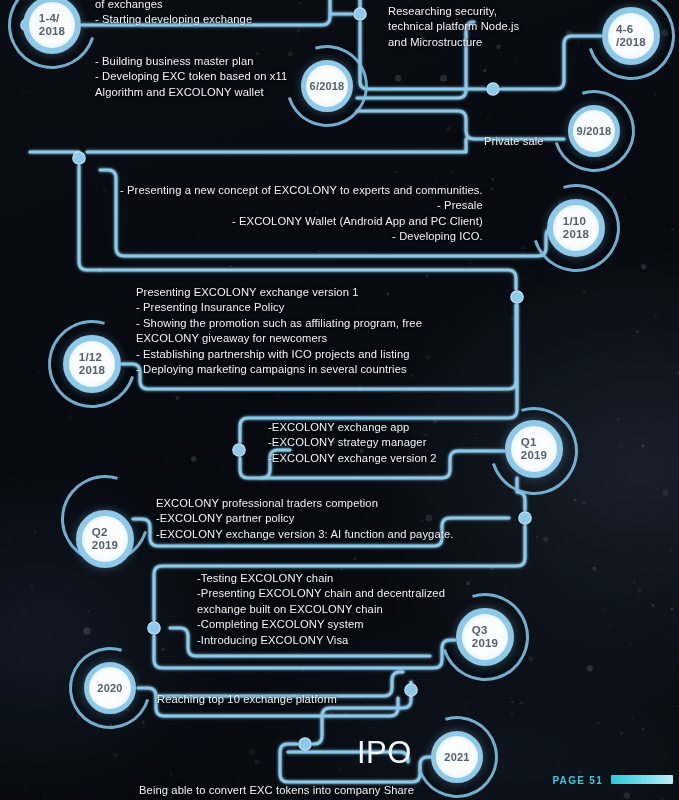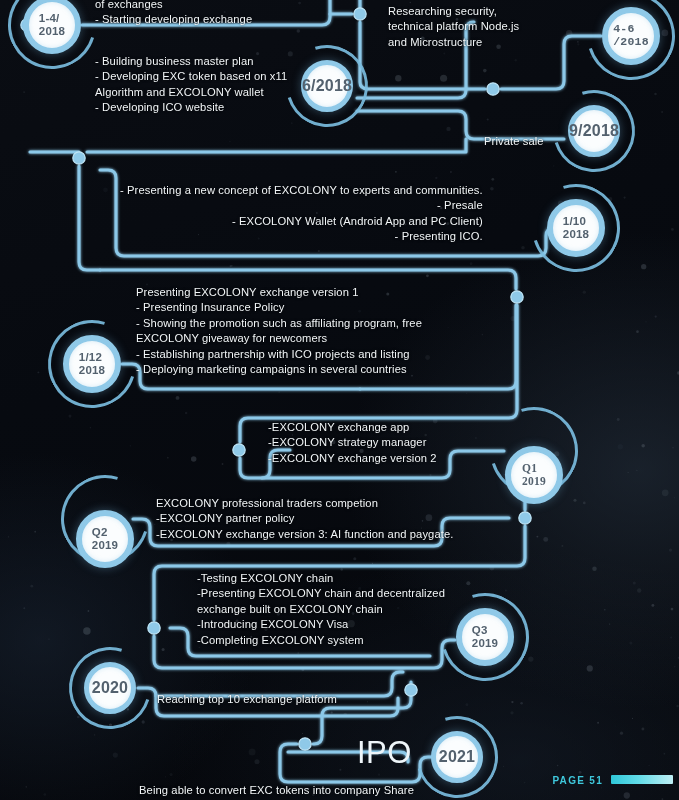--- a/index.html
+++ b/index.html
@@ -42,21 +42,21 @@
   }
   .node span{
     color:#53616e;
     font-size:11.5px;
     line-height:12.6px;
     font-weight:600;
     letter-spacing:0.2px;
     white-space:pre-line;
   }
   .node.sm{width:52px;height:52px;border-width:5.5px;}
-  .node.sm span{font-size:16px;line-height:12px;}
+  .node.sm span{font-size:11px;line-height:12px;}
   .arc{position:absolute;border-radius:50%;border:3px solid transparent;box-sizing:border-box;pointer-events:none;}
   #ipo{
     position:absolute;
     color:#eef5f9;
     font-size:31px;
     letter-spacing:0.5px;
     font-weight:400;
   }
   #pagebar{
     position:absolute;
@@ -385,21 +385,21 @@
       </g>
   </svg>
 
   <div id="nodes">
       <div class="arc" style="height: 88px; width: 88px; left: 8px; top: -19px; border-color: rgb(124, 191, 226) transparent rgb(124, 191, 226) rgb(124, 191, 226); transform: rotate(-28deg); opacity: 0.9;"></div>
       <div class="node" style="left: 23px; top: -4px;">
         <span>1-4/
 2018</span>
       </div>
       <div class="arc" style="height: 88px; width: 88px; left: 587px; top: -8px; border-color: rgb(124, 191, 226) rgb(124, 191, 226) rgb(124, 191, 226) transparent; transform: rotate(28deg); opacity: 0.9;"></div>
-      <div class="node" style="left: 602px; top: 7px; font-family: Liberation Mono, monospace;">
+      <div class="node" style="left: 602px; top: 7px;">
         <span>4-6
 /2018</span>
       </div>
       <div class="arc" style="height: 82px; width: 82px; left: 286px; top: 45px; border-color: rgb(124, 191, 226) rgb(124, 191, 226) rgb(124, 191, 226) transparent; transform: rotate(28deg); opacity: 0.9;"></div>
       <div class="node sm" style="left: 301px; top: 60px;">
         <span>6/2018</span>
       </div>
       <div class="arc" style="height: 82px; width: 82px; left: 553px; top: 90px; border-color: rgb(124, 191, 226) rgb(124, 191, 226) rgb(124, 191, 226) transparent; transform: rotate(28deg); opacity: 0.9;"></div>
       <div class="node sm" style="left: 568px; top: 105px;">
         <span>9/2018</span>
@@ -408,21 +408,21 @@
       <div class="node" style="left: 547px; top: 199px;">
         <span>1/10
 2018</span>
       </div>
       <div class="arc" style="height: 88px; width: 88px; left: 48px; top: 320px; border-color: rgb(124, 191, 226) transparent rgb(124, 191, 226) rgb(124, 191, 226); transform: rotate(-28deg); opacity: 0.9;"></div>
       <div class="node" style="left: 63px; top: 335px;">
         <span>1/12
 2018</span>
       </div>
       <div class="arc" style="height: 88px; width: 88px; left: 490px; top: 407px; border-color: rgb(124, 191, 226) rgb(124, 191, 226) rgb(124, 191, 226) transparent; transform: rotate(28deg); opacity: 0.9;"></div>
-      <div class="node" style="left: 505px; top: 446px; font-family: Liberation Serif, serif;">
+      <div class="node" style="left: 505px; top: 420px;">
         <span>Q1
 2019</span>
       </div>
       <div class="arc" style="height: 88px; width: 88px; left: 61px; top: 475px; border-color: rgb(124, 191, 226) transparent rgb(124, 191, 226) rgb(124, 191, 226); transform: rotate(-28deg); opacity: 0.9;"></div>
       <div class="node" style="left: 76px; top: 510px;">
         <span>Q2
 2019</span>
       </div>
       <div class="arc" style="height: 88px; width: 88px; left: 441px; top: 593px; border-color: rgb(124, 191, 226) rgb(124, 191, 226) rgb(124, 191, 226) transparent; transform: rotate(28deg); opacity: 0.9;"></div>
       <div class="node" style="left: 456px; top: 608px;">
@@ -435,27 +435,27 @@
       </div>
       <div class="arc" style="height: 82px; width: 82px; left: 416px; top: 716px; border-color: rgb(124, 191, 226) rgb(124, 191, 226) rgb(124, 191, 226) transparent; transform: rotate(28deg); opacity: 0.9;"></div>
       <div class="node sm" style="left: 431px; top: 731px;">
         <span>2021</span>
       </div>
     </div>
 
   <div id="blocks">
       <div class="txt" style="left: 95px; top: -3px;"><div>of exchanges</div><div>- Starting developing exchange</div></div>
       <div class="txt" style="left: 388px; top: 4px;"><div>Researching security,</div><div>technical platform Node.js</div><div>and Microstructure</div></div>
-      <div class="txt" style="left: 95px; top: 54px;"><div>- Building business master plan</div><div>- Developing EXC token based on x11</div><div>Algorithm and EXCOLONY wallet</div><div>- Developing ICO website</div></div>
+      <div class="txt" style="left: 95px; top: 54px;"><div>- Building business master plan</div><div>- Developing EXC token based on x11</div><div>Algorithm and EXCOLONY wallet</div></div>
       <div class="txt" style="left: 484px; top: 134px;"><div>Private sale</div></div>
-      <div class="txt" style="left: 120px; top: 183px; text-align: right;"><div>- Presenting a new concept of EXCOLONY to experts and communities.</div><div>- Presale</div><div>- EXCOLONY Wallet (Android App and PC Client)</div><div>- Presenting ICO.</div></div>
+      <div class="txt" style="left: 120px; top: 183px; text-align: right;"><div>- Presenting a new concept of EXCOLONY to experts and communities.</div><div>- Presale</div><div>- EXCOLONY Wallet (Android App and PC Client)</div><div>- Developing ICO.</div></div>
       <div class="txt" style="left: 136px; top: 285px;"><div class="accent">Presenting EXCOLONY exchange version 1</div><div>- Presenting Insurance Policy</div><div>- Showing the promotion such as affiliating program, free</div><div>EXCOLONY giveaway for newcomers</div><div>- Establishing partnership with ICO projects and listing</div><div>- Deploying marketing campaigns in several countries</div></div>
       <div class="txt" style="left: 268px; top: 420px;"><div>-EXCOLONY exchange app</div><div>-EXCOLONY strategy manager</div><div>-EXCOLONY exchange version 2</div></div>
       <div class="txt" style="left: 156px; top: 496px;"><div class="accent">EXCOLONY professional traders competion</div><div>-EXCOLONY partner policy</div><div>-EXCOLONY exchange version 3: AI function and paygate.</div></div>
-      <div class="txt" style="left: 197px; top: 571px;"><div>-Testing EXCOLONY chain</div><div>-Presenting EXCOLONY chain and decentralized</div><div>exchange built on EXCOLONY chain</div><div>-Introducing EXCOLONY Visa</div><div>-Completing EXCOLONY system</div></div>
+      <div class="txt" style="left: 197px; top: 571px;"><div>-Testing EXCOLONY chain</div><div>-Presenting EXCOLONY chain and decentralized</div><div>exchange built on EXCOLONY chain</div><div>-Completing EXCOLONY system</div><div>-Introducing EXCOLONY Visa</div></div>
       <div class="txt" style="left: 157px; top: 692px;"><div>Reaching top 10 exchange platform</div></div>
       <div class="txt" style="left: 139px; top: 783px;"><div>Being able to convert EXC tokens into company Share</div></div>
     </div>
 
   <div id="ipo" style="left:357px;top:735px;">IPO</div>
 
   <div id="pagelabel">PAGE 51</div>
   <div id="pagebar"></div>
 
 </div>

